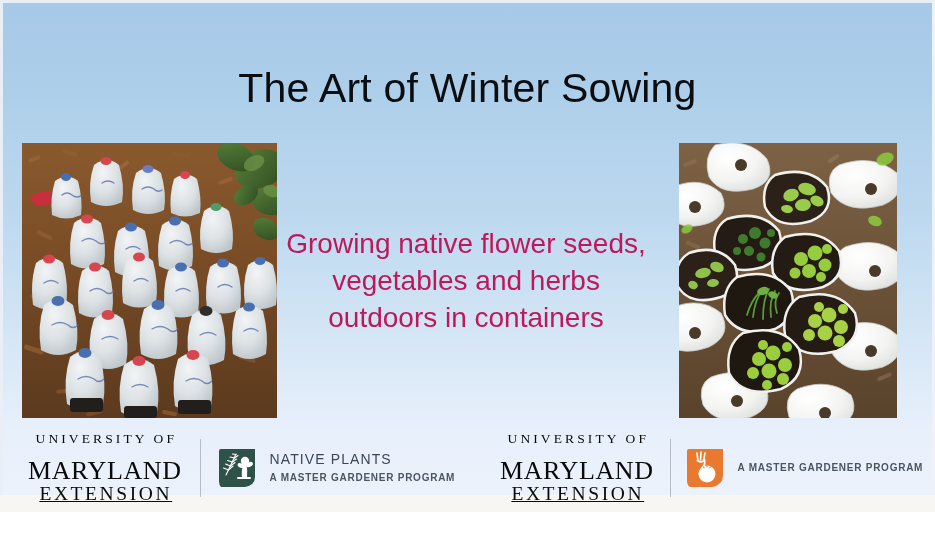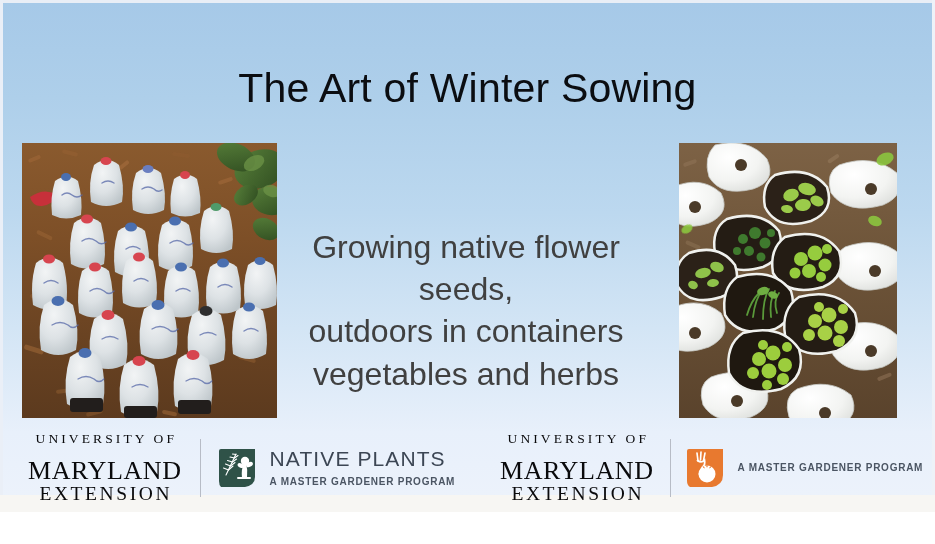--- a/index.html
+++ b/index.html
@@ -73,23 +73,23 @@
     line-height: 1.1;
   }
 
   
   .subtitle {
     position: absolute;
     left: 286px;
     top: 226px;
     width: 360px;
     text-align: center;
-    font-size: 32px;
+    font-size: 28px;
     font-weight: 400;
-    color: #404040;
+    color: #be185d;
     line-height: 1.32;
   }
 
   
   .photo {
     position: absolute;
     overflow: hidden;
     background: #6b4a2c;
   }
   .photo-left {
@@ -133,20 +133,21 @@
   }
   .ume-line2 {
     font-size: 26px;
     letter-spacing: 0.6px;
     margin-bottom: 0;
   }
   .ume-line3 {
     font-size: 19.5px;
     letter-spacing: 2.6px;
     padding-left: 2px;
+    text-decoration: underline;
   }
 
   .lock-divider {
     width: 1px;
     height: 58px;
     background: #b7bcc6;
     margin: 0 16px 0 18px;
   }
   .lockup-right .lock-divider { margin: 0 14px 0 16px; }
 
@@ -159,21 +160,21 @@
     height: 42px;
     margin-right: 11px;
     flex: 0 0 auto;
   }
   .prog-text {
     display: flex;
     flex-direction: column;
     justify-content: center;
   }
   .prog-title {
-    font-size: 21px;
+    font-size: 14px;
     letter-spacing: 1.1px;
     color: #3c4654;
     font-weight: 400;
     line-height: 1.05;
     margin-bottom: 7px;
   }
   .prog-sub {
     font-size: 10px;
     letter-spacing: 0.75px;
     color: #4b5563;
@@ -189,22 +190,22 @@
   <div class="slide-bg"></div>
   <div class="slide-edge-top"></div>
   <div class="slide-edge-left"></div>
   <div class="slide-edge-right"></div>
   <div class="slide-edge-bottom"></div>
 
   <div class="title">The Art of Winter Sowing</div>
 
   <div class="subtitle">
     <div>Growing native flower seeds,</div>
+    <div>vegetables and herbs</div>
     <div>outdoors in containers</div>
-    <div>vegetables and herbs</div>
   </div>
 
   <div class="photo photo-left">
     <svg width="255" height="275" viewBox="0 0 255 275">
       <defs>
         <linearGradient id="mulchL" x1="0" y1="0" x2="0" y2="1">
           <stop offset="0%" stop-color="#8a5a2e"></stop>
           <stop offset="35%" stop-color="#7d4f27"></stop>
           <stop offset="70%" stop-color="#6a4322"></stop>
           <stop offset="100%" stop-color="#5c3a1e"></stop>

